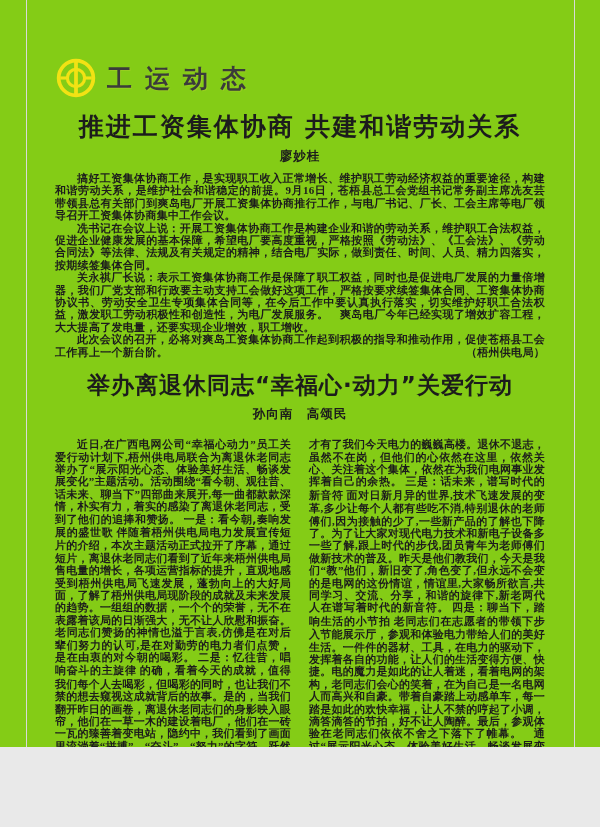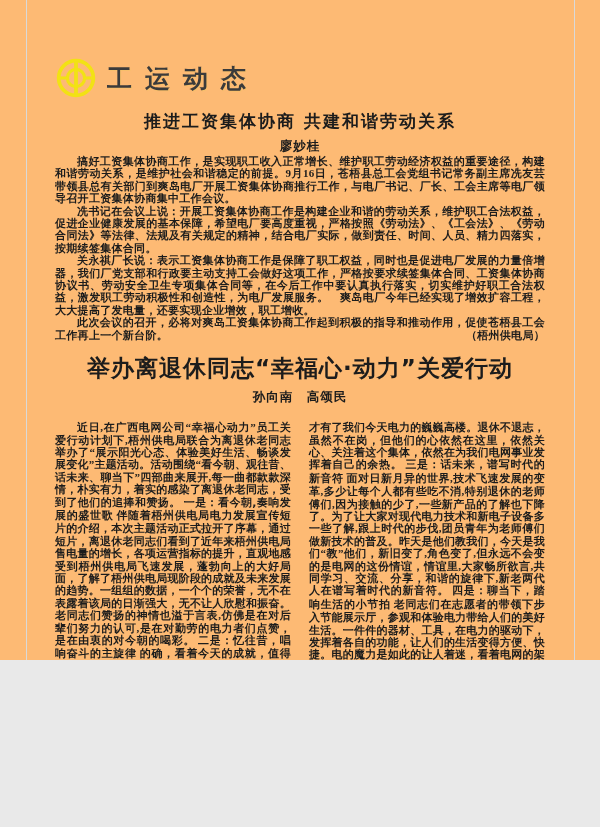--- a/index.html
+++ b/index.html
@@ -1,22 +1,22 @@
 <!DOCTYPE html>
 <html><head>
 <meta charset="utf-8">
 <style>
   * { margin: 0; padding: 0; box-sizing: border-box; }
   html, body { background: #e9e9e9; }
   .page {
     position: relative;
     width: 600px;
-    height: 660px;
+    height: 747px;
     margin: 0 auto;
-    background: #fdba74;
+    background: #84cc16;
     color: #1c1c1c;
     font-family: "Liberation Serif", "DejaVu Serif", serif;
     overflow: hidden;
   }
   .edge-line {
     position: absolute;
     top: 0;
     width: 1px;
     height: 100%;
     background: #d9d9d9;
@@ -41,30 +41,31 @@
     font-weight: bold;
     color: #3b3b3b;
     letter-spacing: 13px;
     text-shadow: 1px 1px 0 #e8d84a33;
   }
 
   
   .a1-title {
     text-align: center;
     font-family: "DejaVu Sans", "Liberation Sans", sans-serif;
-    font-size: 17px;
+    font-size: 25px;
     font-weight: bold;
     letter-spacing: 2px;
     margin-top: 8px;
   }
   .a1-author {
     text-align: center;
     font-size: 12.5px;
     font-weight: bold;
     margin-top: 5px;
+    margin-bottom: 7px;
     letter-spacing: 1px;
   }
   .a1-body p {
     font-size: 11px;
     line-height: 12.4px;
     font-weight: 600;
     text-align: justify;
     text-indent: 2em;
     letter-spacing: 0.3px;
   }

